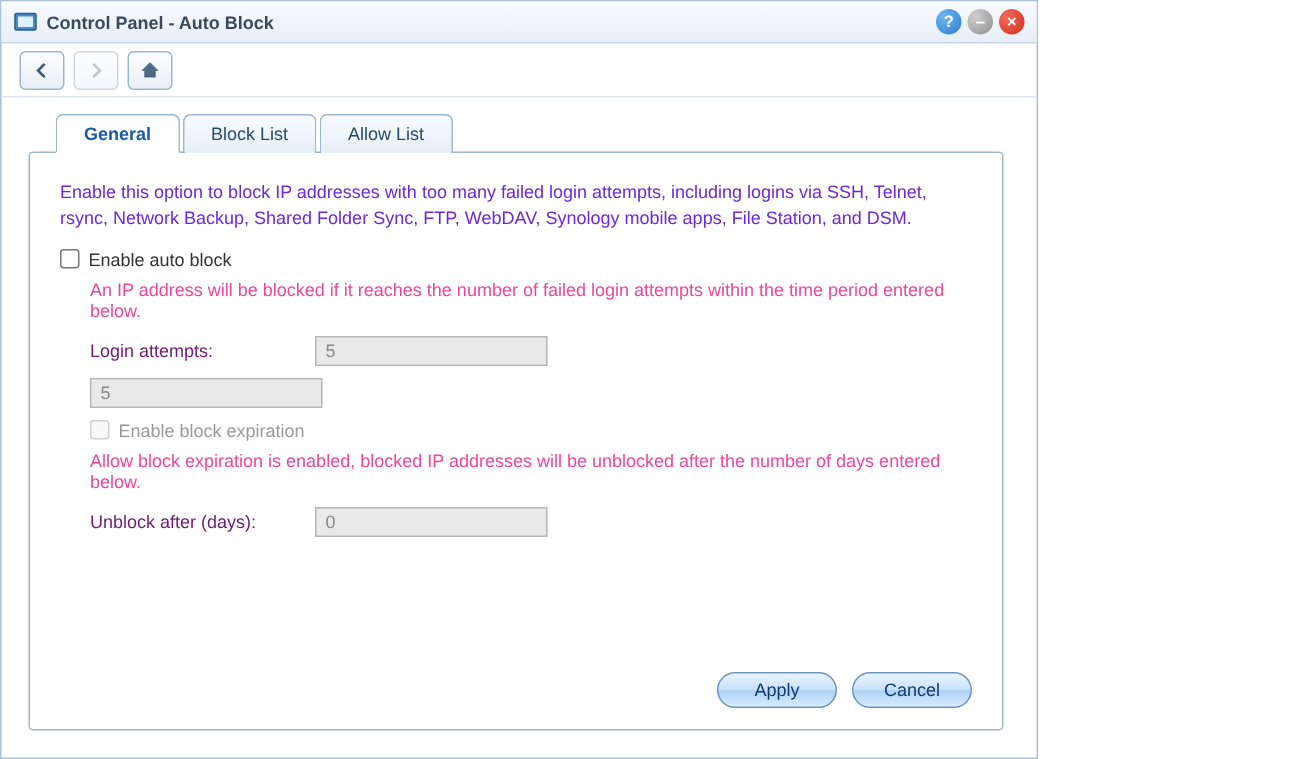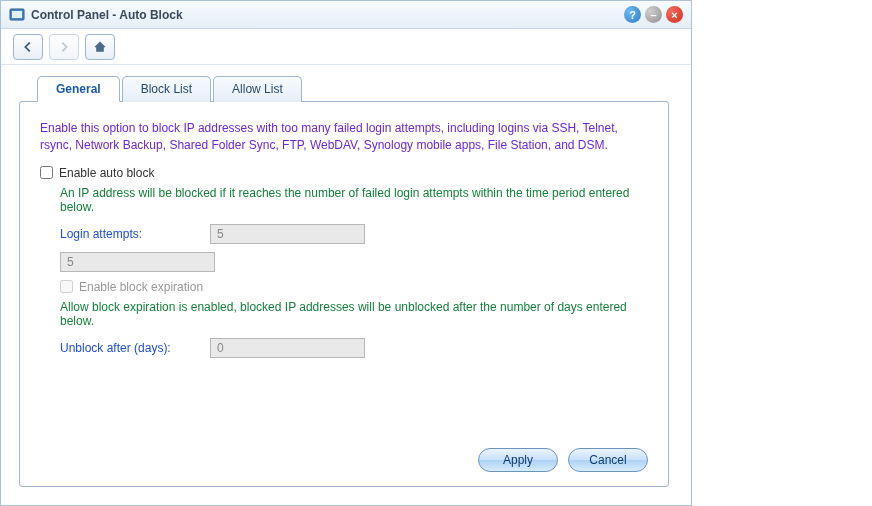--- a/index.html
+++ b/index.html
@@ -129,33 +129,33 @@
     margin-bottom: 6px;
   }
   .chk-row input[type=checkbox] {
     width: 13px; height: 13px;
     margin: 0;
   }
   .indent {
     padding-left: 20px;
   }
   .subdesc {
-    color: #15803d;
+    color: #ec4899;
     margin-bottom: 10px;
   }
   .subdesc.muted, .chk-row.muted label { color: #999; }
 
   .form-row {
     display: flex;
     align-items: center;
     margin-bottom: 8px;
   }
   .form-label {
     width: 150px;
-    color: #1d4ed8;
+    color: #701a75;
   }
   .form-input {
     width: 155px;
     height: 20px;
     border: 1px solid #b7b7b7;
     background: #e9e9e9;
     color: #888;
     padding: 0 6px;
     font-size: 12px;
   }

